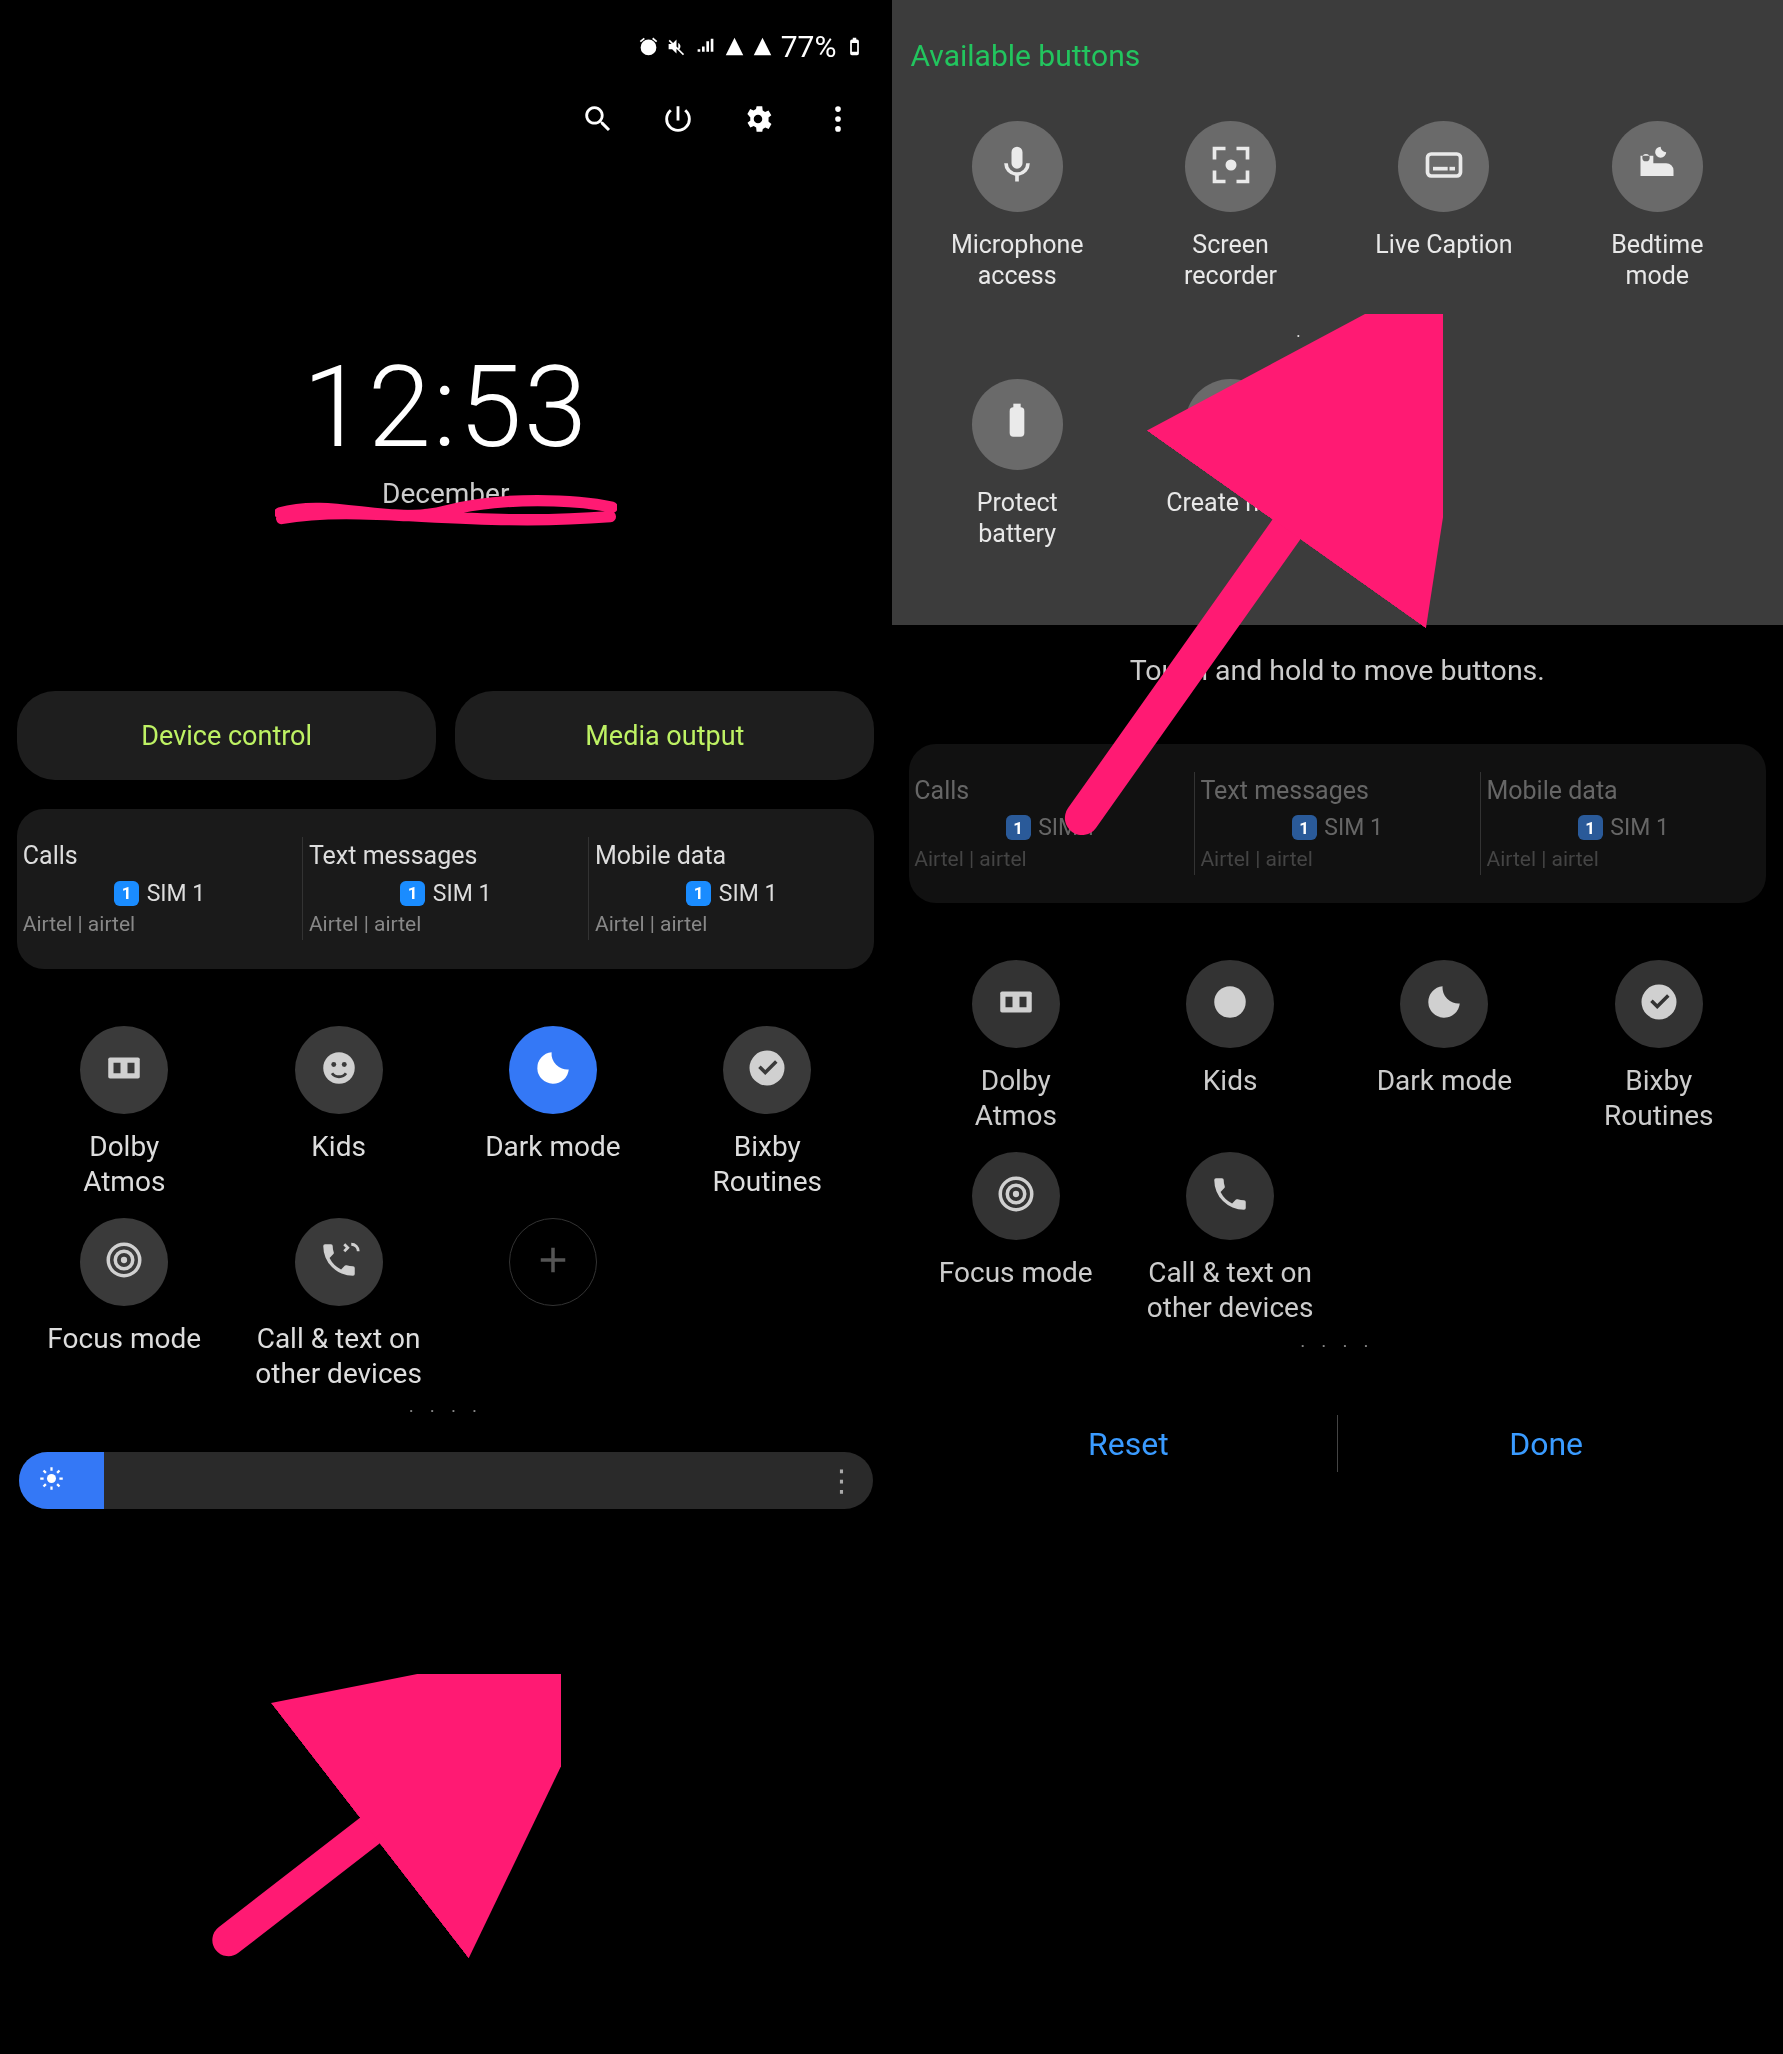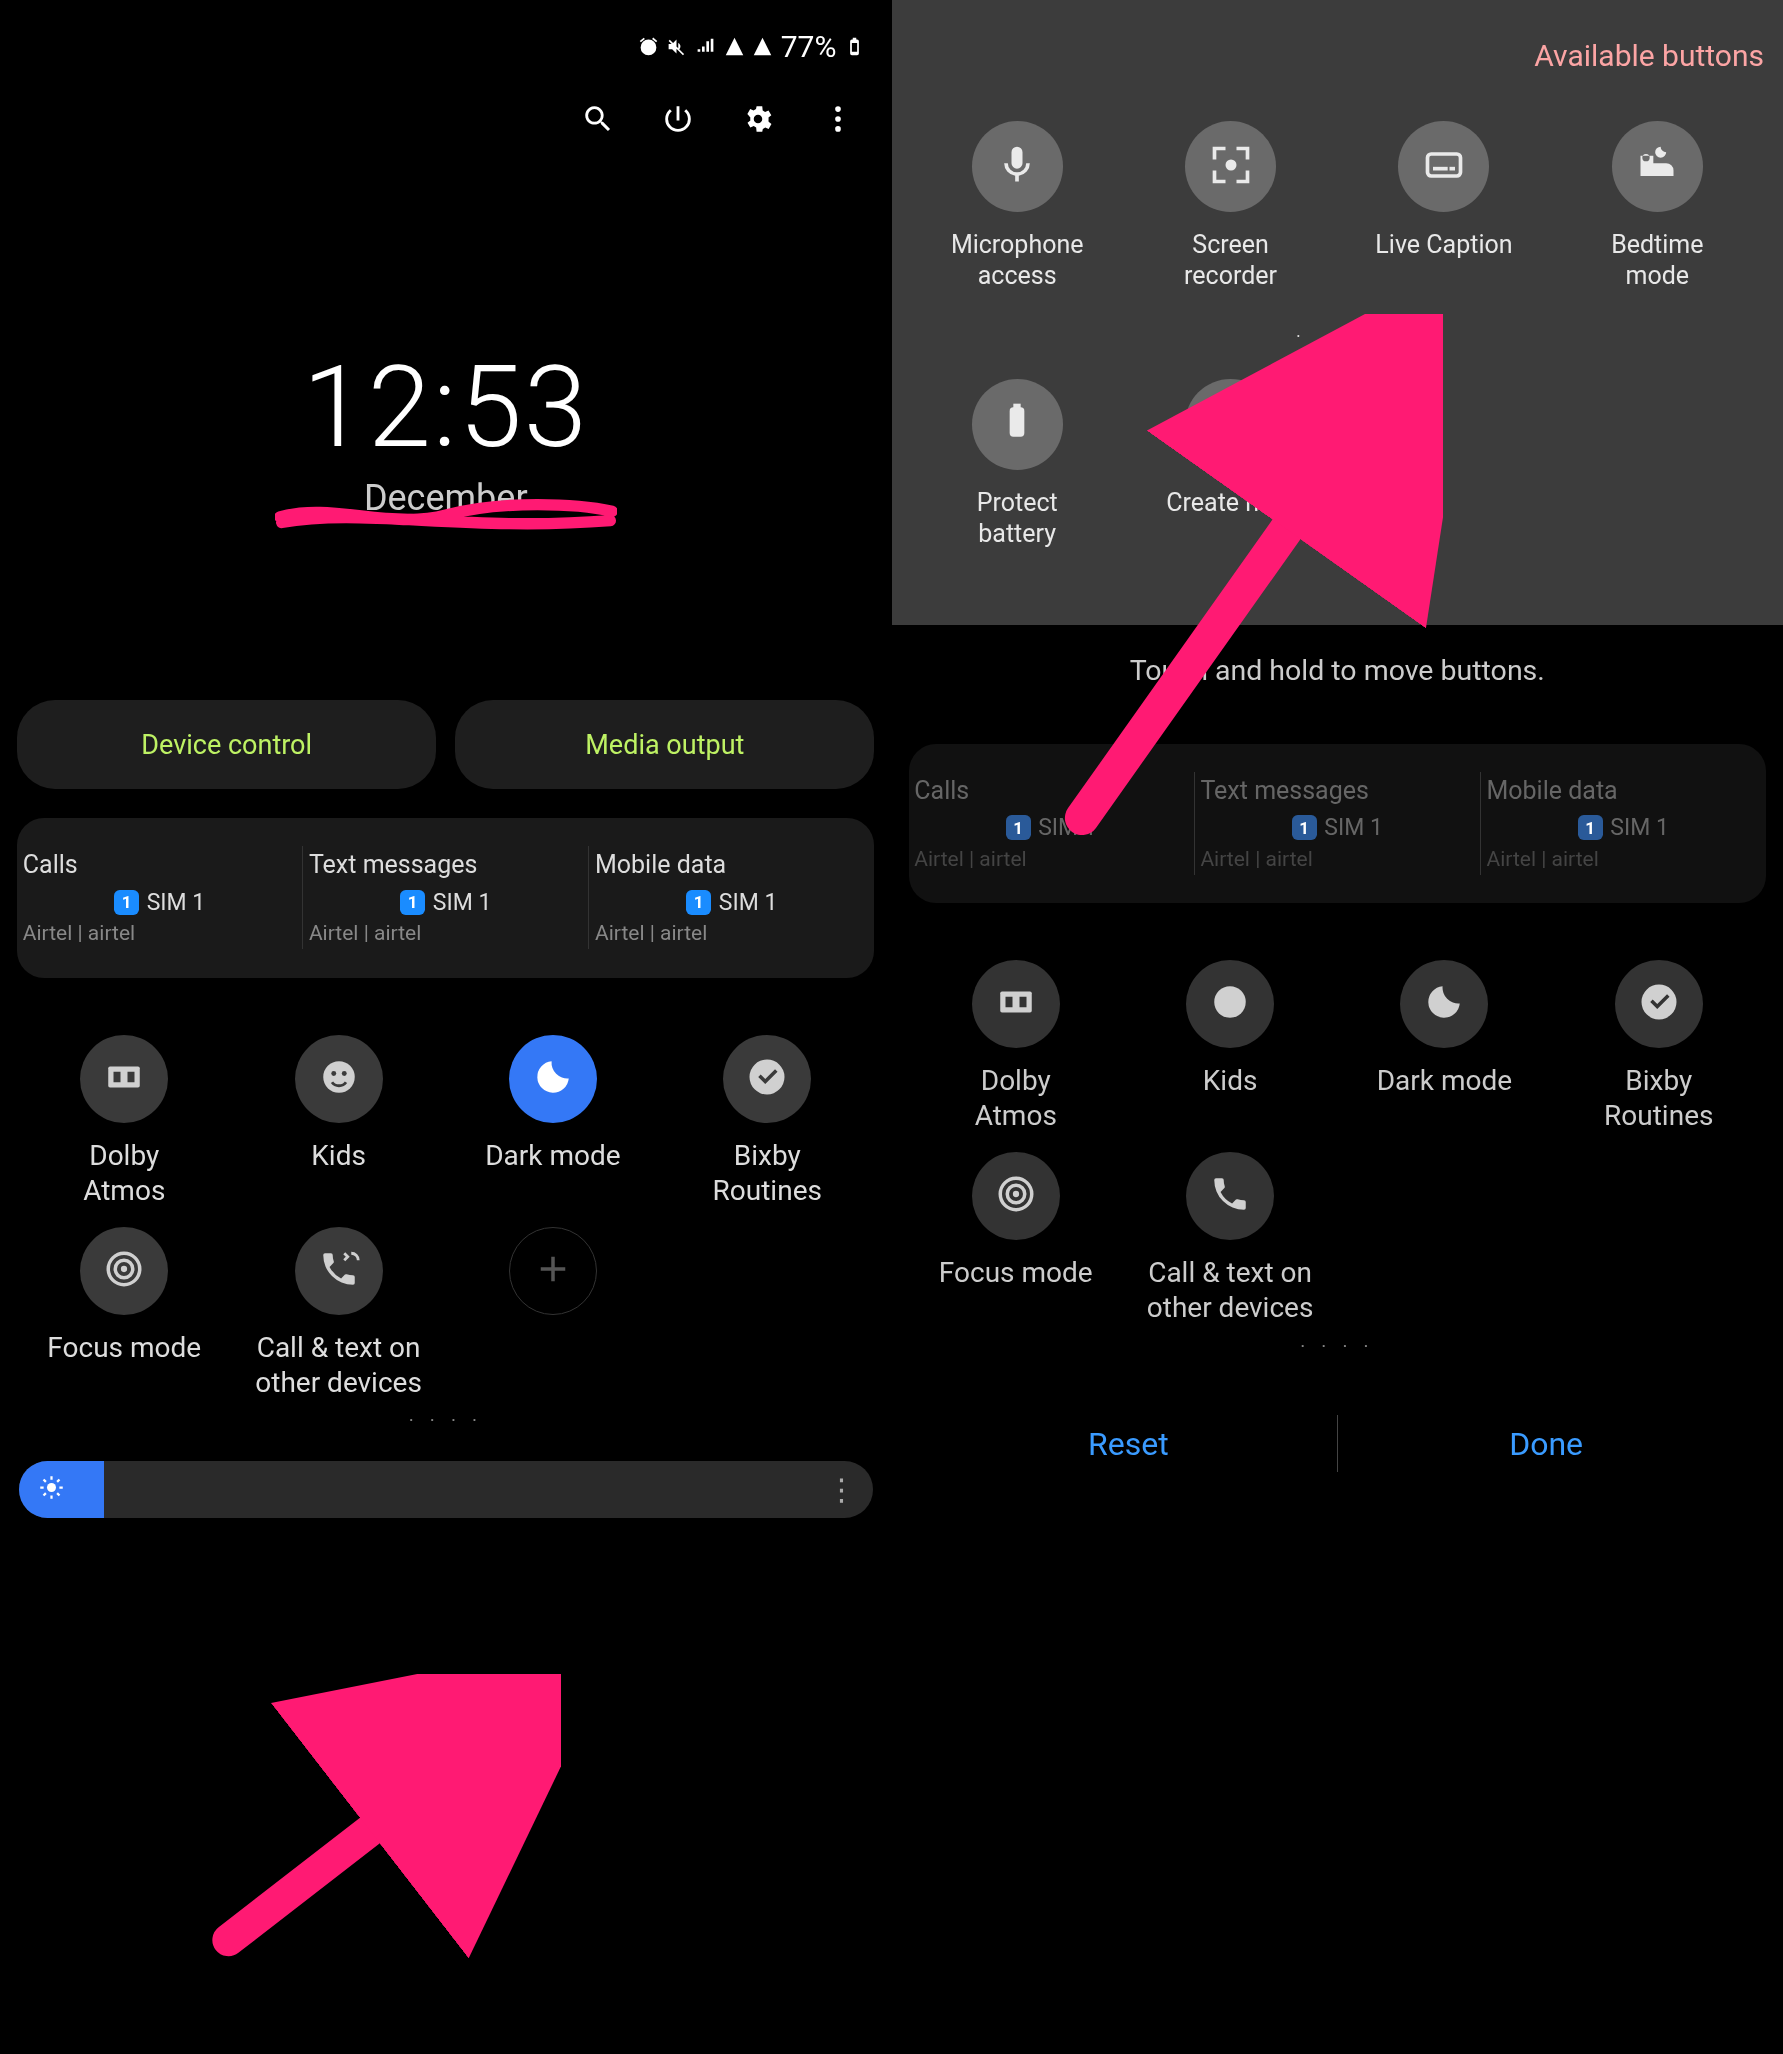--- a/index.html
+++ b/index.html
@@ -47,21 +47,21 @@
     margin-top: 200px;
     position: relative;
   }
   .clock-time {
     font-size: 114px;
     font-weight: 300;
     color: #fff;
     letter-spacing: 1.9px;
   }
   .clock-date {
-    font-size: 36px;
+    font-size: 28px;
     color: #ccc;
     margin-top: 3.8px;
     position: relative;
   }
   .scribble {
     position: absolute;
     left: 50%;
     transform: translateX(-50%);
     top: 50%;
     width: 342px;
@@ -188,23 +188,23 @@
 
   
   .panel-right { background: #000; }
   .avail-top {
     background: #3c3c3c;
     border-radius: 0;
     padding: 38px 19px 76px;
     margin: -19px -9.5px 0;
   }
   .avail-title {
-    text-align: right;
+    text-align: left;
     font-size: 30px;
-    color: #fca5a5;
+    color: #22c55e;
     margin-bottom: 48px;
   }
   .avail-grid {
     display: grid;
     grid-template-columns: repeat(4, 1fr);
     gap: 38px 0;
   }
   .avail-item {
     display: flex;
     flex-direction: column;

